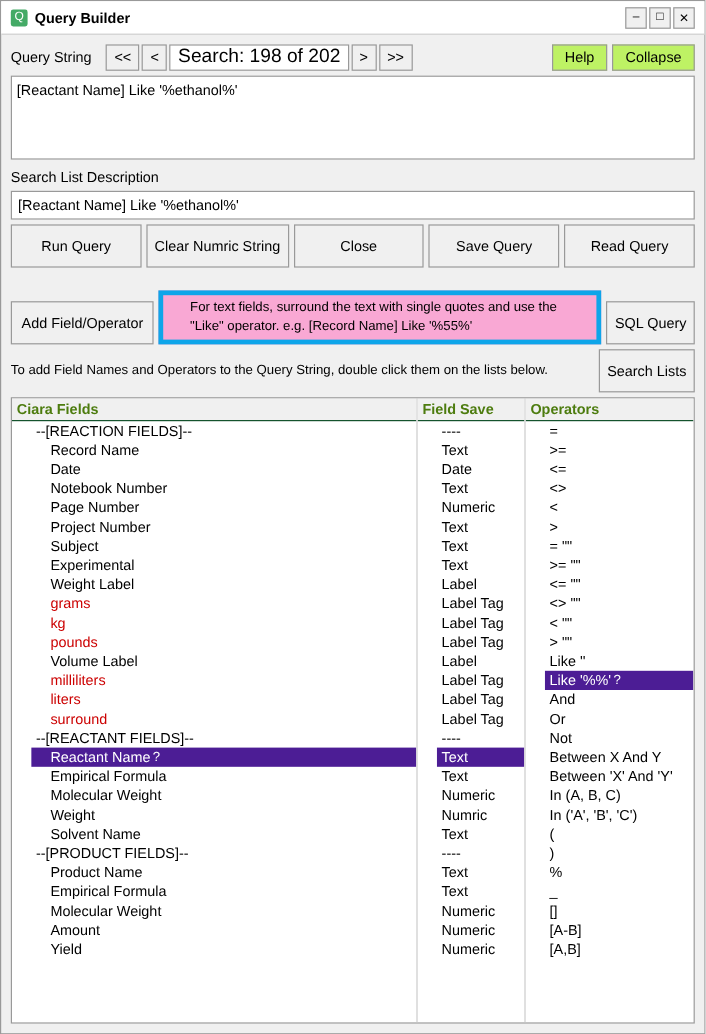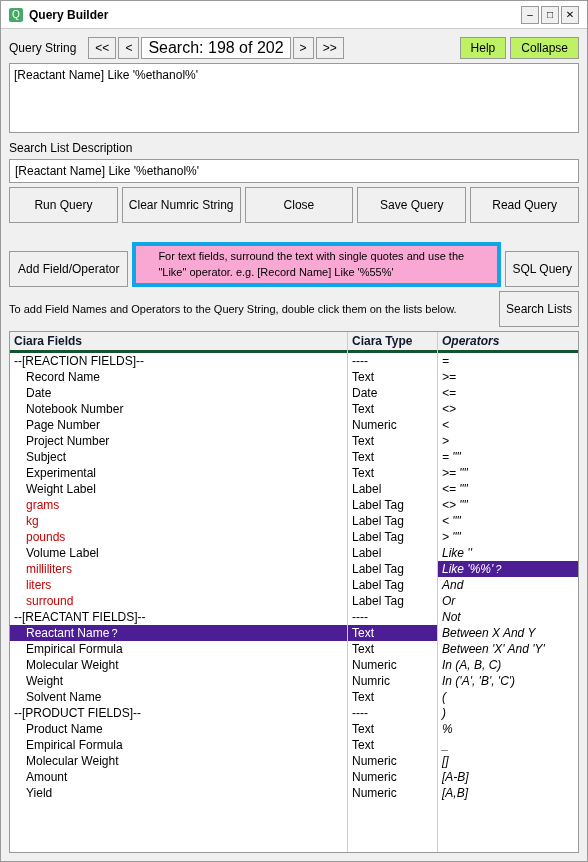--- a/index.html
+++ b/index.html
@@ -21,29 +21,29 @@
     .query-textarea { border: 1px solid #999; background: white; padding: 4px; width: 100%; height: 70px; resize: none; font-size: 12px; }
     .search-list-desc { border: 1px solid #999; background: white; padding: 3px 5px; width: 100%; height: 24px; font-size: 12px; }
     .btn-row { display: flex; gap: 4px; }
     .btn-full { flex: 1; border: 1px solid #999; background: #f0f0f0; padding: 3px 6px; cursor: pointer; font-size: 12px; height: 36px; display: flex; align-items: center; justify-content: center; white-space: nowrap; }
     .hint-area { border: 4px solid #0ea5e9; background: #f9a8d4; padding: 3px 22px; flex: 1; font-size: 11px; line-height: 1.4; }
     .hint-text { font-size: 11px; color: #000; }
     .info-text { font-size: 11px; color: #000; line-height: 1.5; }
     .lists-container { display: flex; gap: 0; flex: 1; border: 1px solid #999; background: white; overflow: hidden; }
     .list-col { display: flex; flex-direction: column; border-right: 1px solid #ccc; flex: 1; overflow: hidden; }
     .list-col:last-child { border-right: none; }
-    .list-header { font-size: 12px; font-weight: bold; color: #0f172a; padding: 2px 4px; background: #f0f0f0; border-bottom: 3px solid #14532d; }
-    .list-body { flex: 1; overflow-y: auto; }
+    .list-header { font-size: 12px; font-weight: bold; color: #4d7c0f; padding: 2px 4px; background: #f0f0f0; border-bottom: 1px solid #14532d; }
+    .list-body { flex: 1; overflow-y: auto; margin-left: 16px; }
     .list-item { padding: 1px 4px; font-size: 12px; cursor: default; white-space: nowrap; display: flex; align-items: center; }
     .list-item.selected { background: #4c1d95; color: white; }
     .list-item.indented { padding-left: 16px; }
     .list-item.red-text { color: #cc0000; }
     .question-mark { color: #000; font-size: 11px; margin-left: 2px; }
     .selected .question-mark { color: white; }
-    .operators-col { min-width: 120px; max-width: 140px; font-style: italic; }
+    .operators-col { min-width: 120px; max-width: 140px; }
     .fields-col { min-width: 160px; }
     .types-col { min-width: 80px; max-width: 90px; }
   </style>
 </head>
 <body>
 
 <div class="window">
 
   <div class="title-bar">
     <div class="title-bar-left">
@@ -189,21 +189,21 @@
             <div class="list-item indented">
               <span>Amount</span>
             </div>
             <div class="list-item indented">
               <span>Yield</span>
             </div>
           </div>
       </div>
 
       <div class="list-col types-col">
-        <div class="list-header">Ciara Type</div>
+        <div class="list-header">Field Save</div>
         <div class="list-body" id="types-list">
             <div class="list-item">----</div>
             <div class="list-item">Text</div>
             <div class="list-item">Date</div>
             <div class="list-item">Text</div>
             <div class="list-item">Numeric</div>
             <div class="list-item">Text</div>
             <div class="list-item">Text</div>
             <div class="list-item">Text</div>
             <div class="list-item">Label</div>

